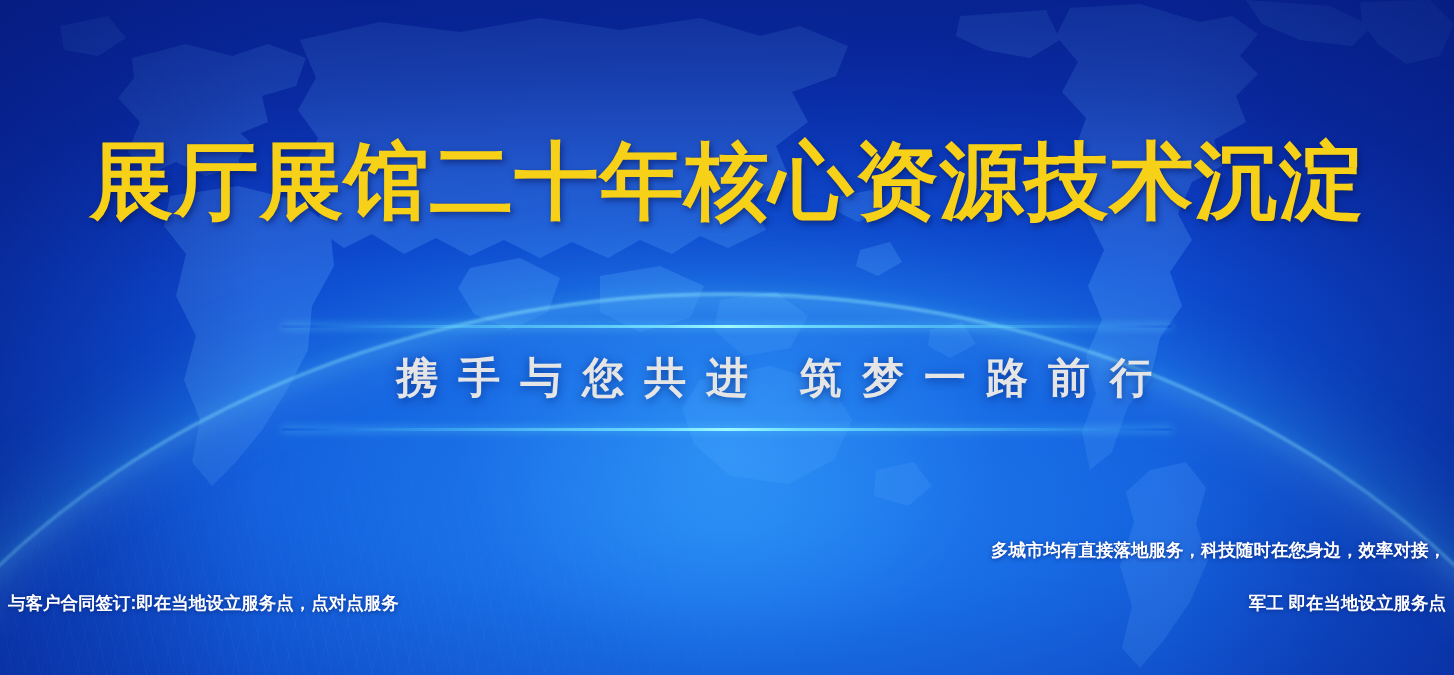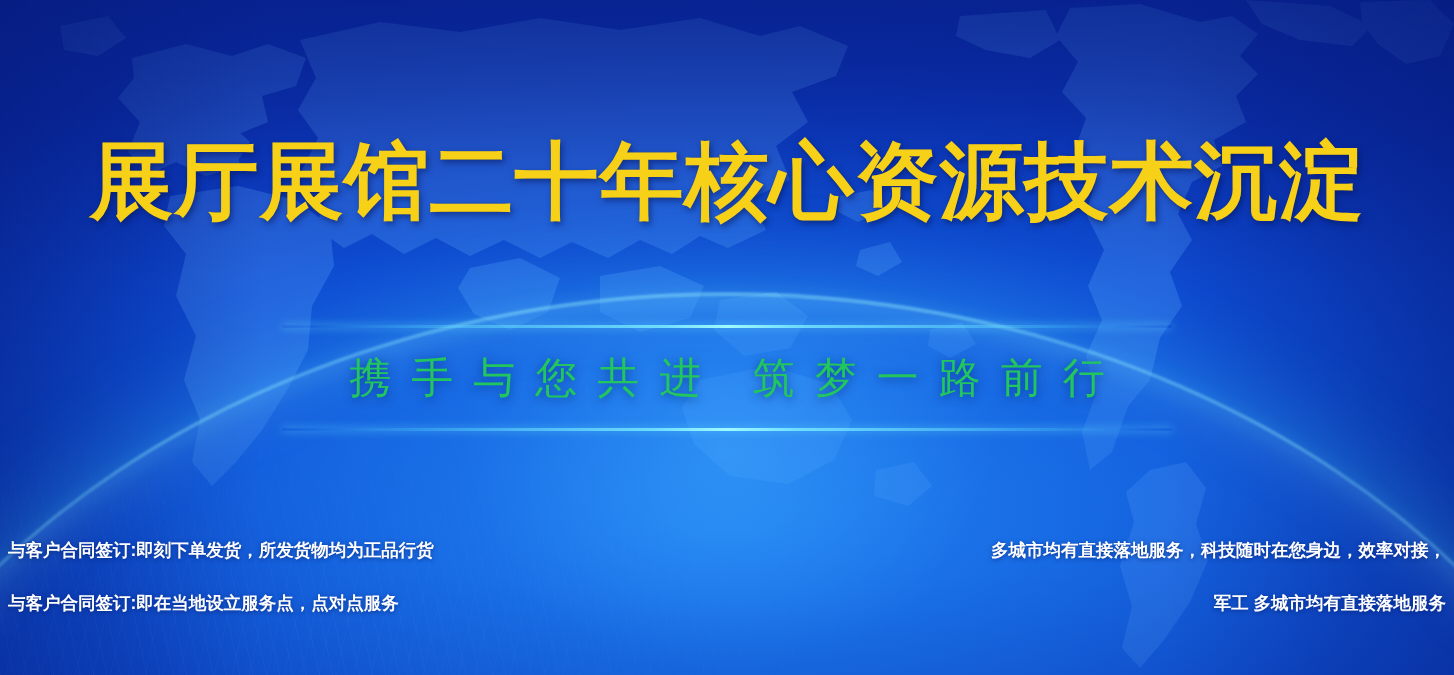--- a/index.html
+++ b/index.html
@@ -149,24 +149,24 @@
   }
   .rule-top { top: 0; }
   .rule-bottom { bottom: 0; }
 
   .subhead {
     position: absolute;
     top: 50%;
     left: 0;
     width: 100%;
     transform: translateY(-50%);
-    text-align: center;
+    text-align: right;
     font-size: 42px;
-    font-weight: 400;
-    color: #22c55e;
+    font-weight: 700;
+    color: #e5e5e5;
     letter-spacing: 20px;
     text-indent: 20px;
     white-space: nowrap;
     text-shadow: 0 2px 10px rgba(5,35,120,0.65);
   }
 
   .note {
     position: absolute;
     font-size: 17.5px;
     font-weight: 700;
@@ -254,23 +254,22 @@
   <div class="content">
 
     <div class="headline">展厅展馆二十年核心资源技术沉淀</div>
 
     <div class="subband">
       <div class="rule rule-top"></div>
       <div class="subhead">携手与您共进  筑梦一路前行</div>
       <div class="rule rule-bottom"></div>
     </div>
 
-    <div class="note note-left-1">与客户合同签订:即刻下单发货，所发货物均为正品行货</div>
 
     <div class="note note-right-1">多城市均有直接落地服务，科技随时在您身边，效率对接，</div>
 
     <div class="note note-left-2">与客户合同签订:即在当地设立服务点，点对点服务</div>
 
-    <div class="note note-right-2">军工 多城市均有直接落地服务</div>
+    <div class="note note-right-2">军工 即在当地设立服务点</div>
 
 
   </div>
 </div>
 
 </body></html>

